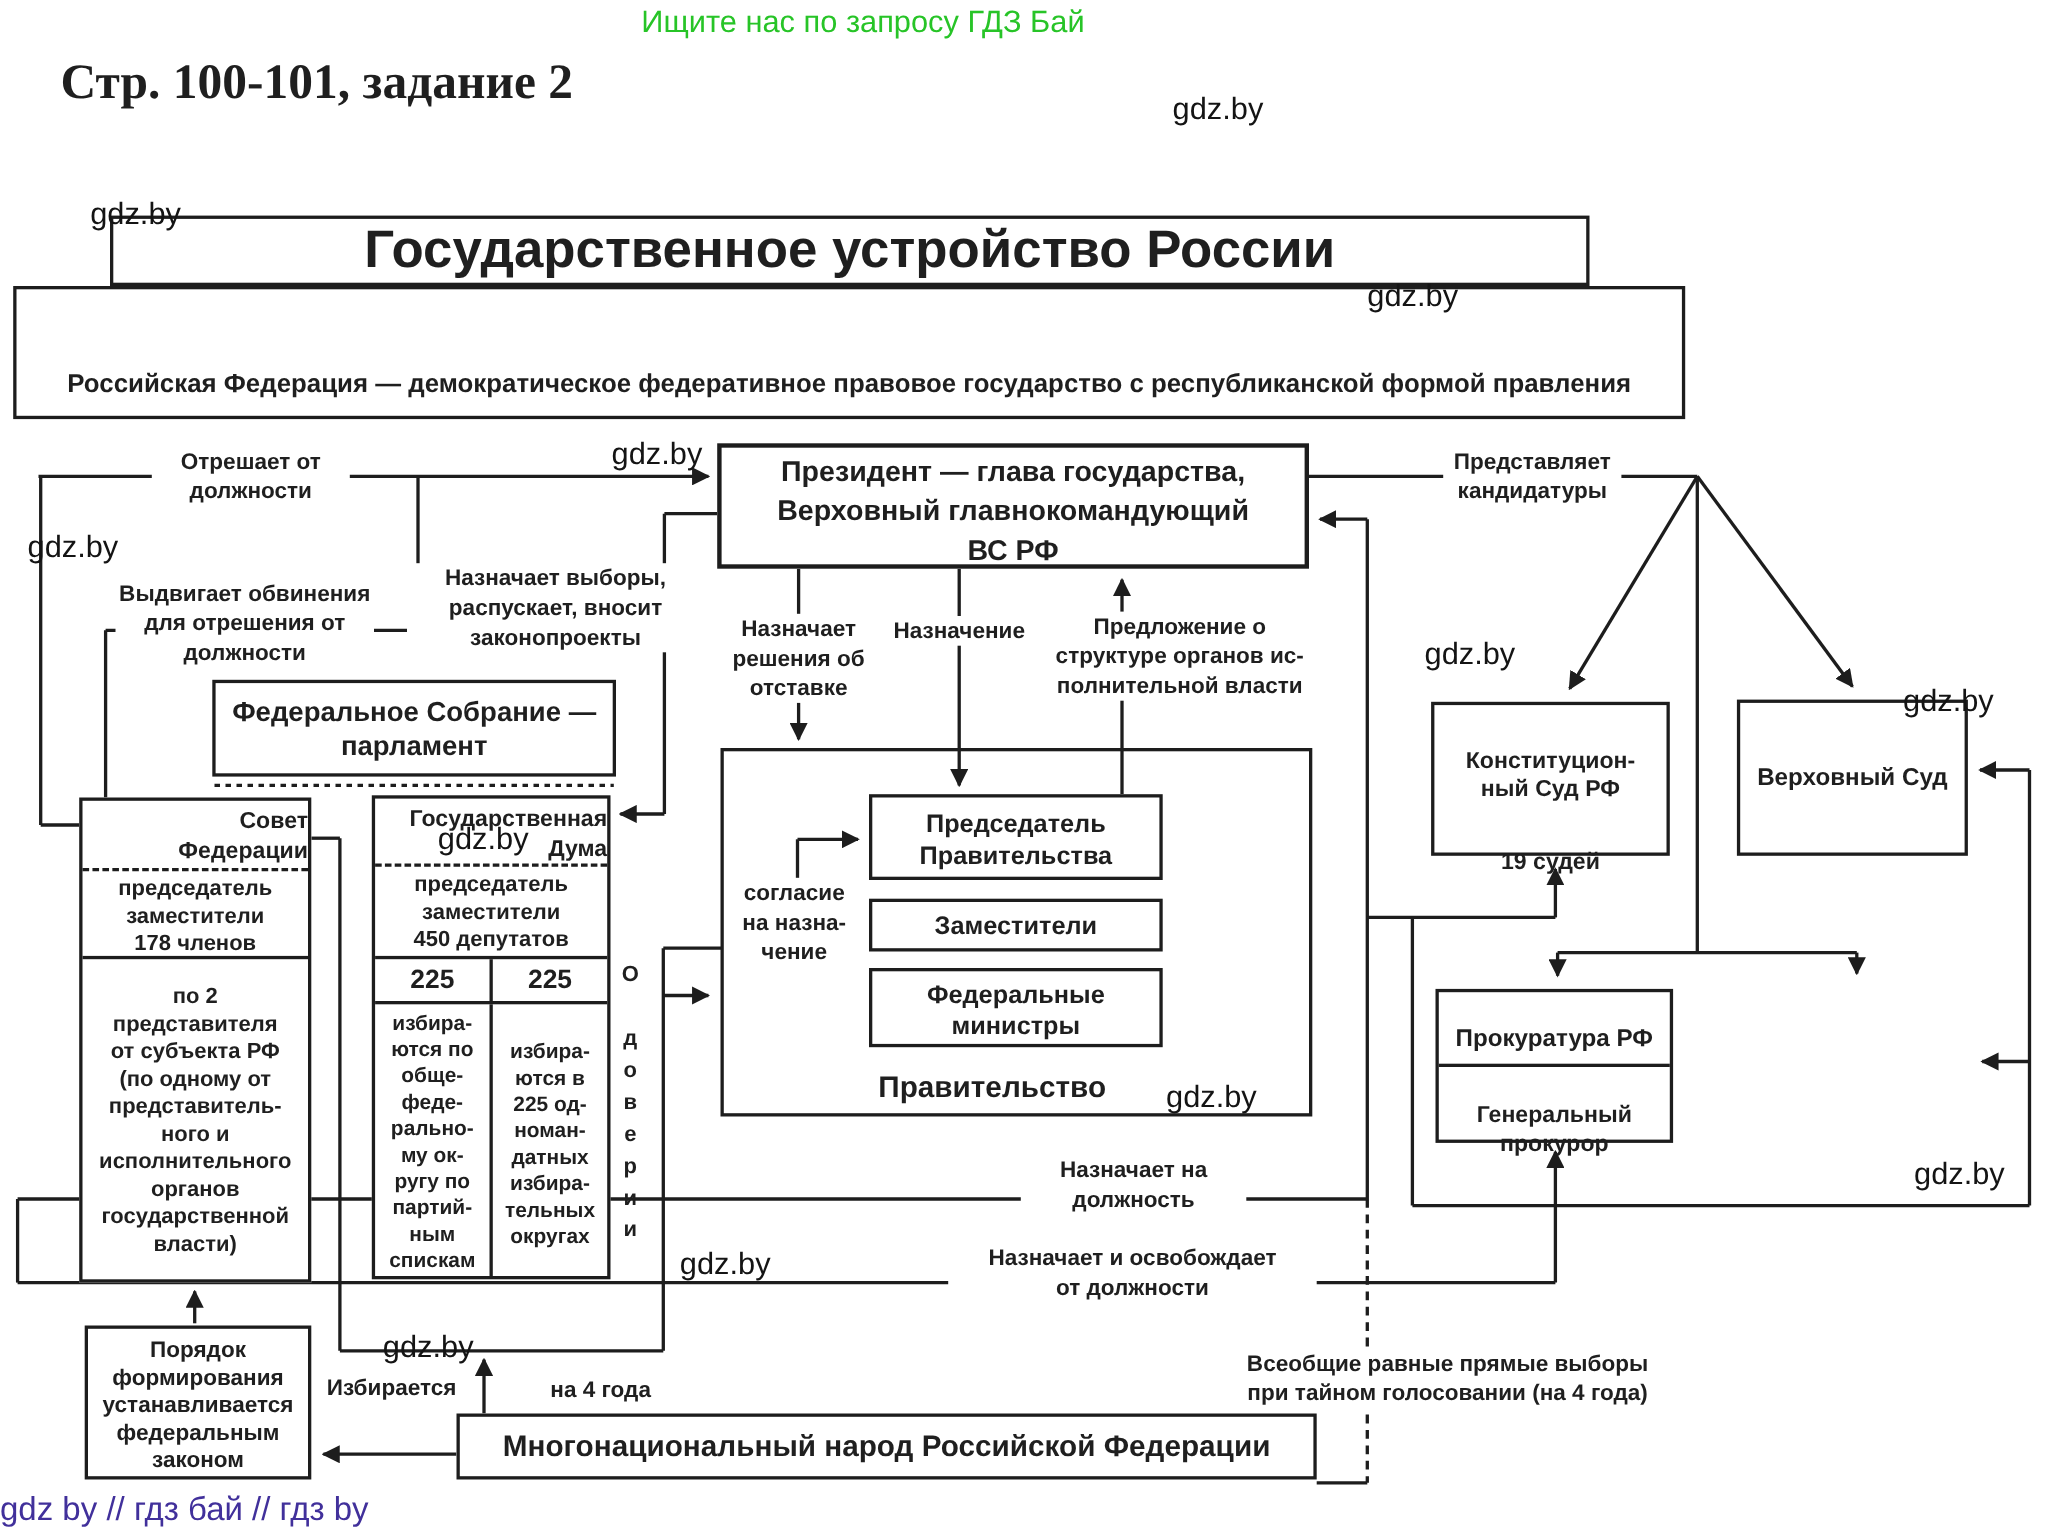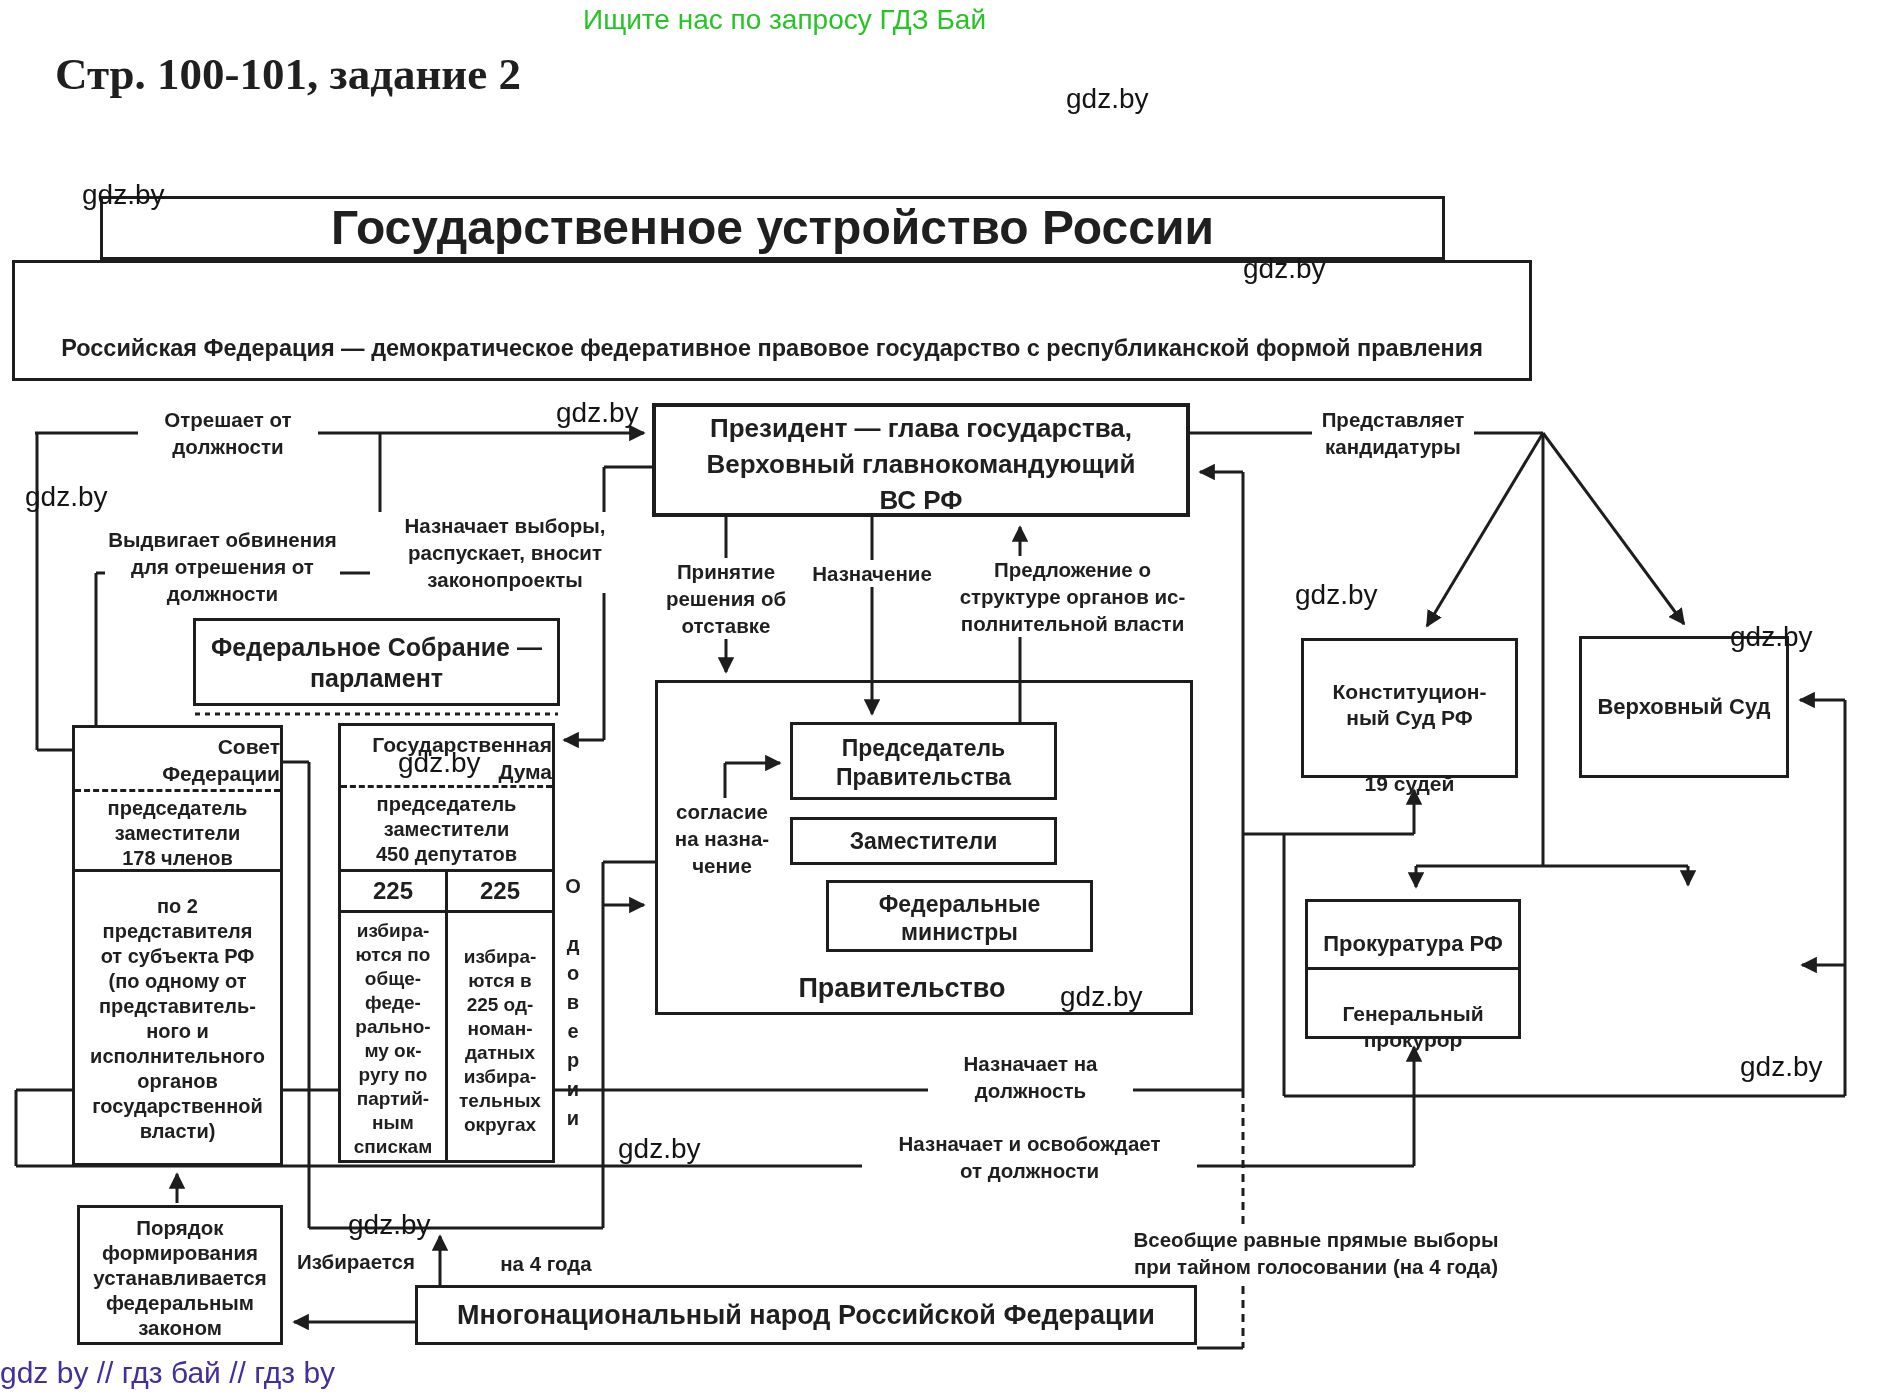--- a/index.html
+++ b/index.html
@@ -58,21 +58,21 @@
   .seat-row { display:flex; height:41px; border-bottom:3px solid #1d1d1d; }
   .seat-row .seat { flex:1; font-size:24px; line-height:38px; }
   .seat-row .seat:first-child { border-right:3px solid #1d1d1d; }
   .cells { display:flex; height:247px; }
   .cells .cell { flex:1; font-size:19px; line-height:24px; padding-top:6px; white-space:pre-line; }
   .cells .cell:first-child { border-right:3px solid #1d1d1d; }
   .cells .cell.c2 { padding-top:32px; }
   .gov-outer { left:655px; top:680px; width:538px; height:335px; z-index:2; background:transparent; }
   .chairman-box { left:790px; top:722px; width:267px; height:78px; font-size:23px; line-height:29px; padding-top:9px; z-index:3; }
   .deputies-box { left:790px; top:817px; width:267px; height:48px; font-size:23px; line-height:42px; z-index:3; }
-  .ministers-box { left:790px; top:880px; width:267px; height:72px; font-size:23px; line-height:28px; padding-top:7px; z-index:3;margin-left:36px; }
+  .ministers-box { left:790px; top:880px; width:267px; height:72px; font-size:23px; line-height:28px; padding-top:7px; z-index:3; }
   .gov-label { left:762px; top:973px; width:280px; text-align:center; font-weight:700; font-size:27px; z-index:3; }
   .constcourt-box { left:1301px; top:638px; width:217px; height:140px; font-size:21px; line-height:26px; padding-top:12px; }
   .constcourt-box .judges { margin-top:14px; }
   .supcourt-box { left:1579px; top:636px; width:210px; height:142px; font-size:22px; display:flex; align-items:center; justify-content:center; }
   .prok-box { left:1305px; top:899px; width:216px; height:140px; padding:0; }
   .prok-box .t { height:50px; line-height:48px; font-size:22px; border-bottom:3px solid #1d1d1d; }
   .prok-box .b { font-size:21px; line-height:26px; padding-top:13px; white-space:pre-line; }
   .arb-box { left:1575px; top:895px; width:218px; height:140px; font-size:22px; line-height:27px; display:flex; align-items:center; justify-content:center; }
   .poryadok-box { left:77px; top:1205px; width:206px; height:140px; font-size:20.5px; line-height:25px; padding-top:7px; }
   .people-box { left:415px; top:1285px; width:782px; height:60px; font-size:27px; display:flex; align-items:center; justify-content:center; }
@@ -259,21 +259,21 @@
   <div class="box people-box">Многонациональный народ Российской Федерации</div>
 
   <div class="lbl" style="left:138px; top:406px; width:180px;">Отрешает от
 должности</div>
   <div class="lbl" style="left:105px; top:526px; width:235px;">Выдвигает обвинения
 для отрешения от
 должности</div>
   <div class="lbl" style="left:370px; top:512px; width:270px;">Назначает выборы,
 распускает, вносит
 законопроекты</div>
-  <div class="lbl" style="left:650px; top:558px; width:152px;">Принятие
+  <div class="lbl" style="left:650px; top:558px; width:152px;">Назначает
 решения об
 отставке</div>
   <div class="lbl" style="left:797px; top:560px; width:150px;">Назначение</div>
   <div class="lbl" style="left:950px; top:556px; width:245px;text-align:center;">Предложение о
 структуре органов ис-
 полнительной власти</div>
   <div class="lbl" style="left:1312px; top:406px; width:162px;">Представляет
 кандидатуры</div>
   <div class="lbl" style="left:663px; top:798px; width:118px;">согласие
 на назна-

